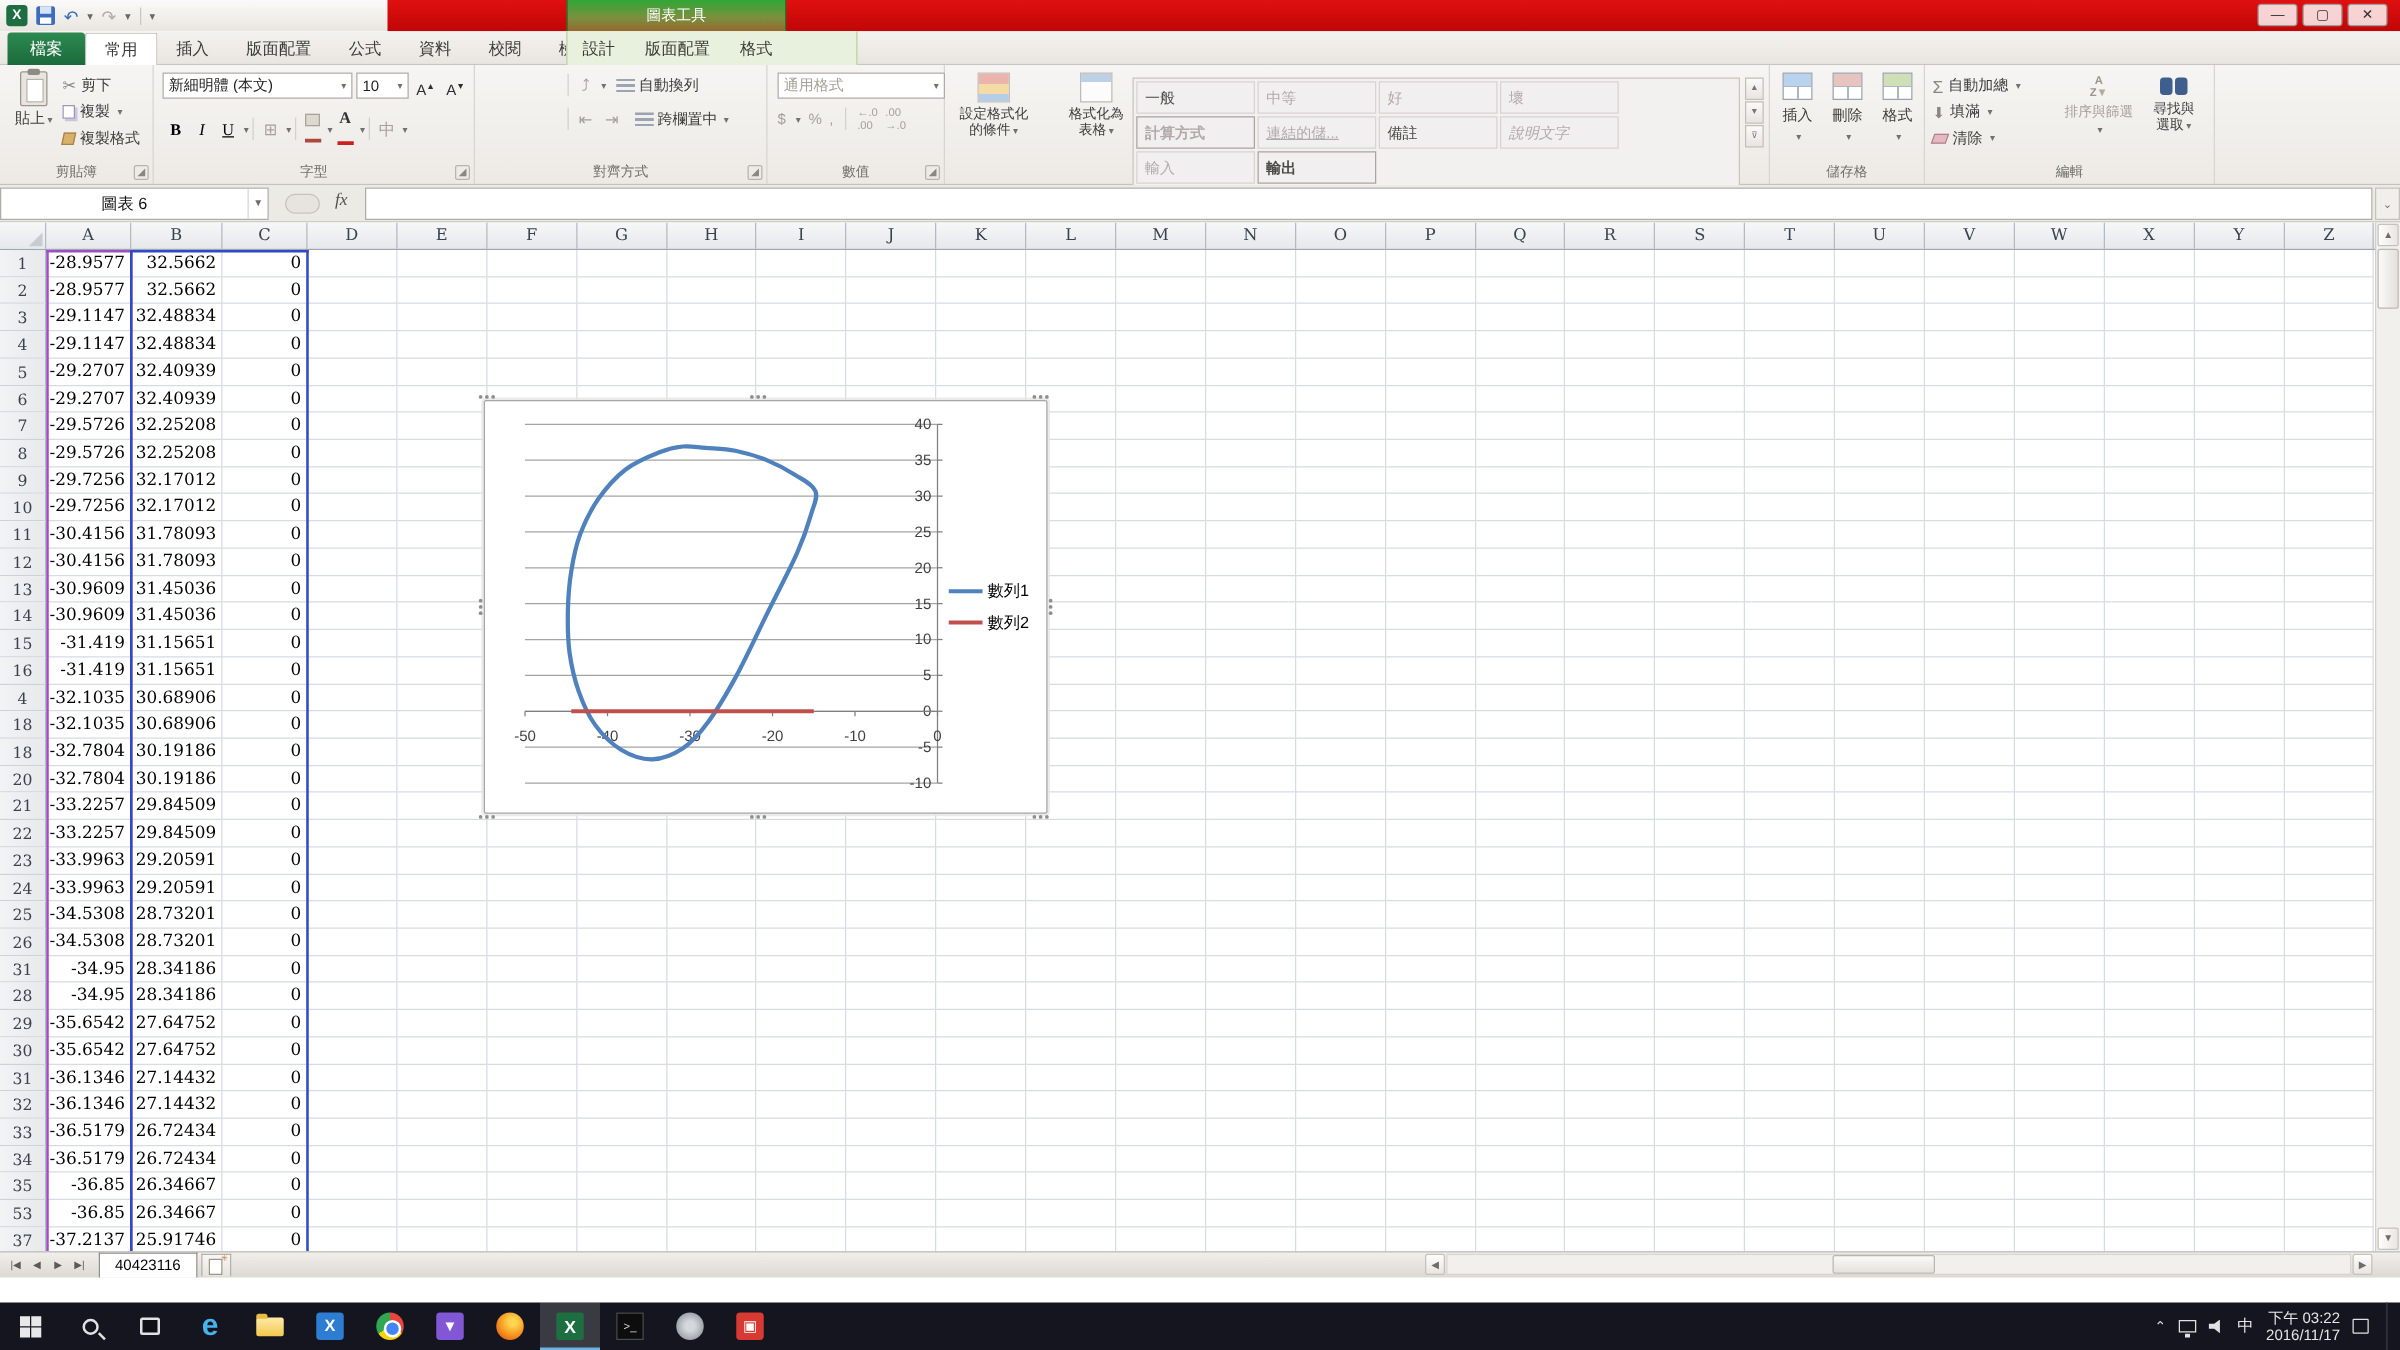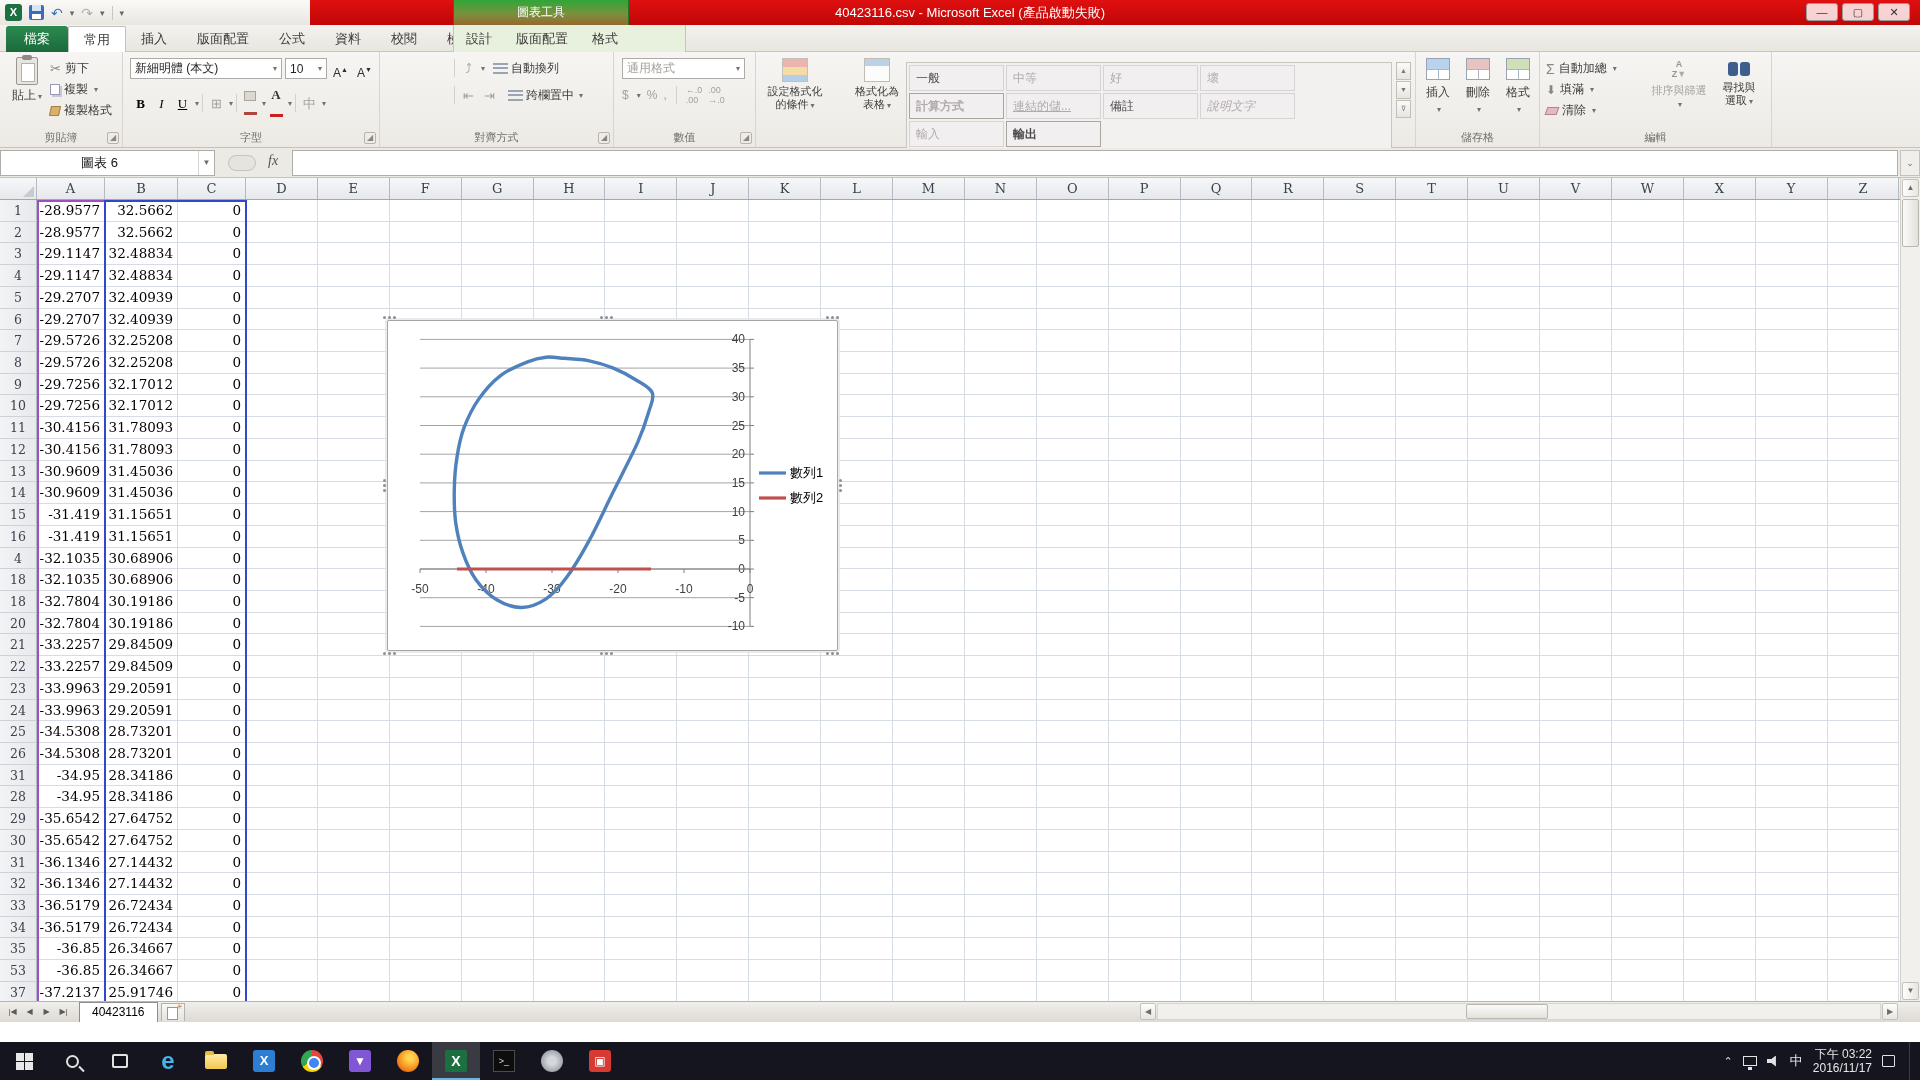--- a/index.html
+++ b/index.html
@@ -71,21 +71,21 @@
 
 
 .g-align{left:380px;width:234px}
 .al-r1{position:absolute;left:8px;top:6px;display:flex;align-items:center}
 .al-r2{position:absolute;left:8px;top:33px;display:flex;align-items:center}
 .bars{width:15px;height:11px;background:repeating-linear-gradient(180deg,#9aa4b2 0 2px,transparent 2px 4.5px)}
 .wrapbox{display:flex;align-items:center;gap:3px;margin-left:8px}
 
 
 .g-num{left:614px;width:142px}
-.n-r1{position:absolute;left:8px;top:6px;width:123px}
+.n-r1{position:absolute;left:8px;top:6px;width:134px}
 .n-r2{position:absolute;left:8px;top:33px;display:flex;align-items:center;gap:6px;font-size:12px}
 
 
 .g-styles{left:756px;width:660px}
 .bigbtn{position:absolute;top:4px;width:74px;height:76px;text-align:center;font-size:11px;color:#3e3d3b;line-height:13px}
 .cf-ic{width:26px;height:24px;margin:2px auto 3px;border:1px solid #b3afa9;background:linear-gradient(180deg,#e89f96 0 8px,#f5d58b 8px 16px,#9fc2e8 16px 24px);opacity:.75}
 .ft-ic{width:26px;height:24px;margin:2px auto 3px;border:1px solid #b3afa9;background:linear-gradient(#aec8e4 0 7px,#fff 7px),repeating-linear-gradient(90deg,transparent 0 7px,#c3cdd8 7px 8px);opacity:.8}
 .gallery{position:absolute;left:150px;top:10px;width:486px;border:1px solid #c9c5c0;background:#f3f1ef;display:flex;flex-wrap:wrap;padding:1px}
 .scell{width:95px;height:26px;margin:1px;background:#f2eff1;border:1px solid #d8d2d3;font-size:12px;line-height:24px;padding-left:6px;color:#b2aaaa;white-space:nowrap;overflow:hidden}
 .scell.dark{color:#4a4946}
@@ -213,21 +213,20 @@
       <span class="xl-logo">X</span>
       <span class="save-ic"></span>
       <span class="undo-ic qicon">↶</span>
         <span class="qdrop">▾</span>
       <span class="redo-ic qicon">↷</span>
         <span class="qdrop">▾</span>
       <span class="qsep"></span>
       <span class="qdrop">▾</span>
     </div>
     <div class="ct-header">圖表工具</div>
-    <div class="title-text">40423116.csv - Microsoft Excel (產品啟動失敗)</div>
     <div class="winbtns">
       <span class="wbtn">—</span>
       <span class="wbtn">▢</span>
       <span class="wbtn">✕</span>
     </div>
   </div>
 
   <div class="tabrow">
     <div class="tabs">
       <span class="tab file">檔案</span>

